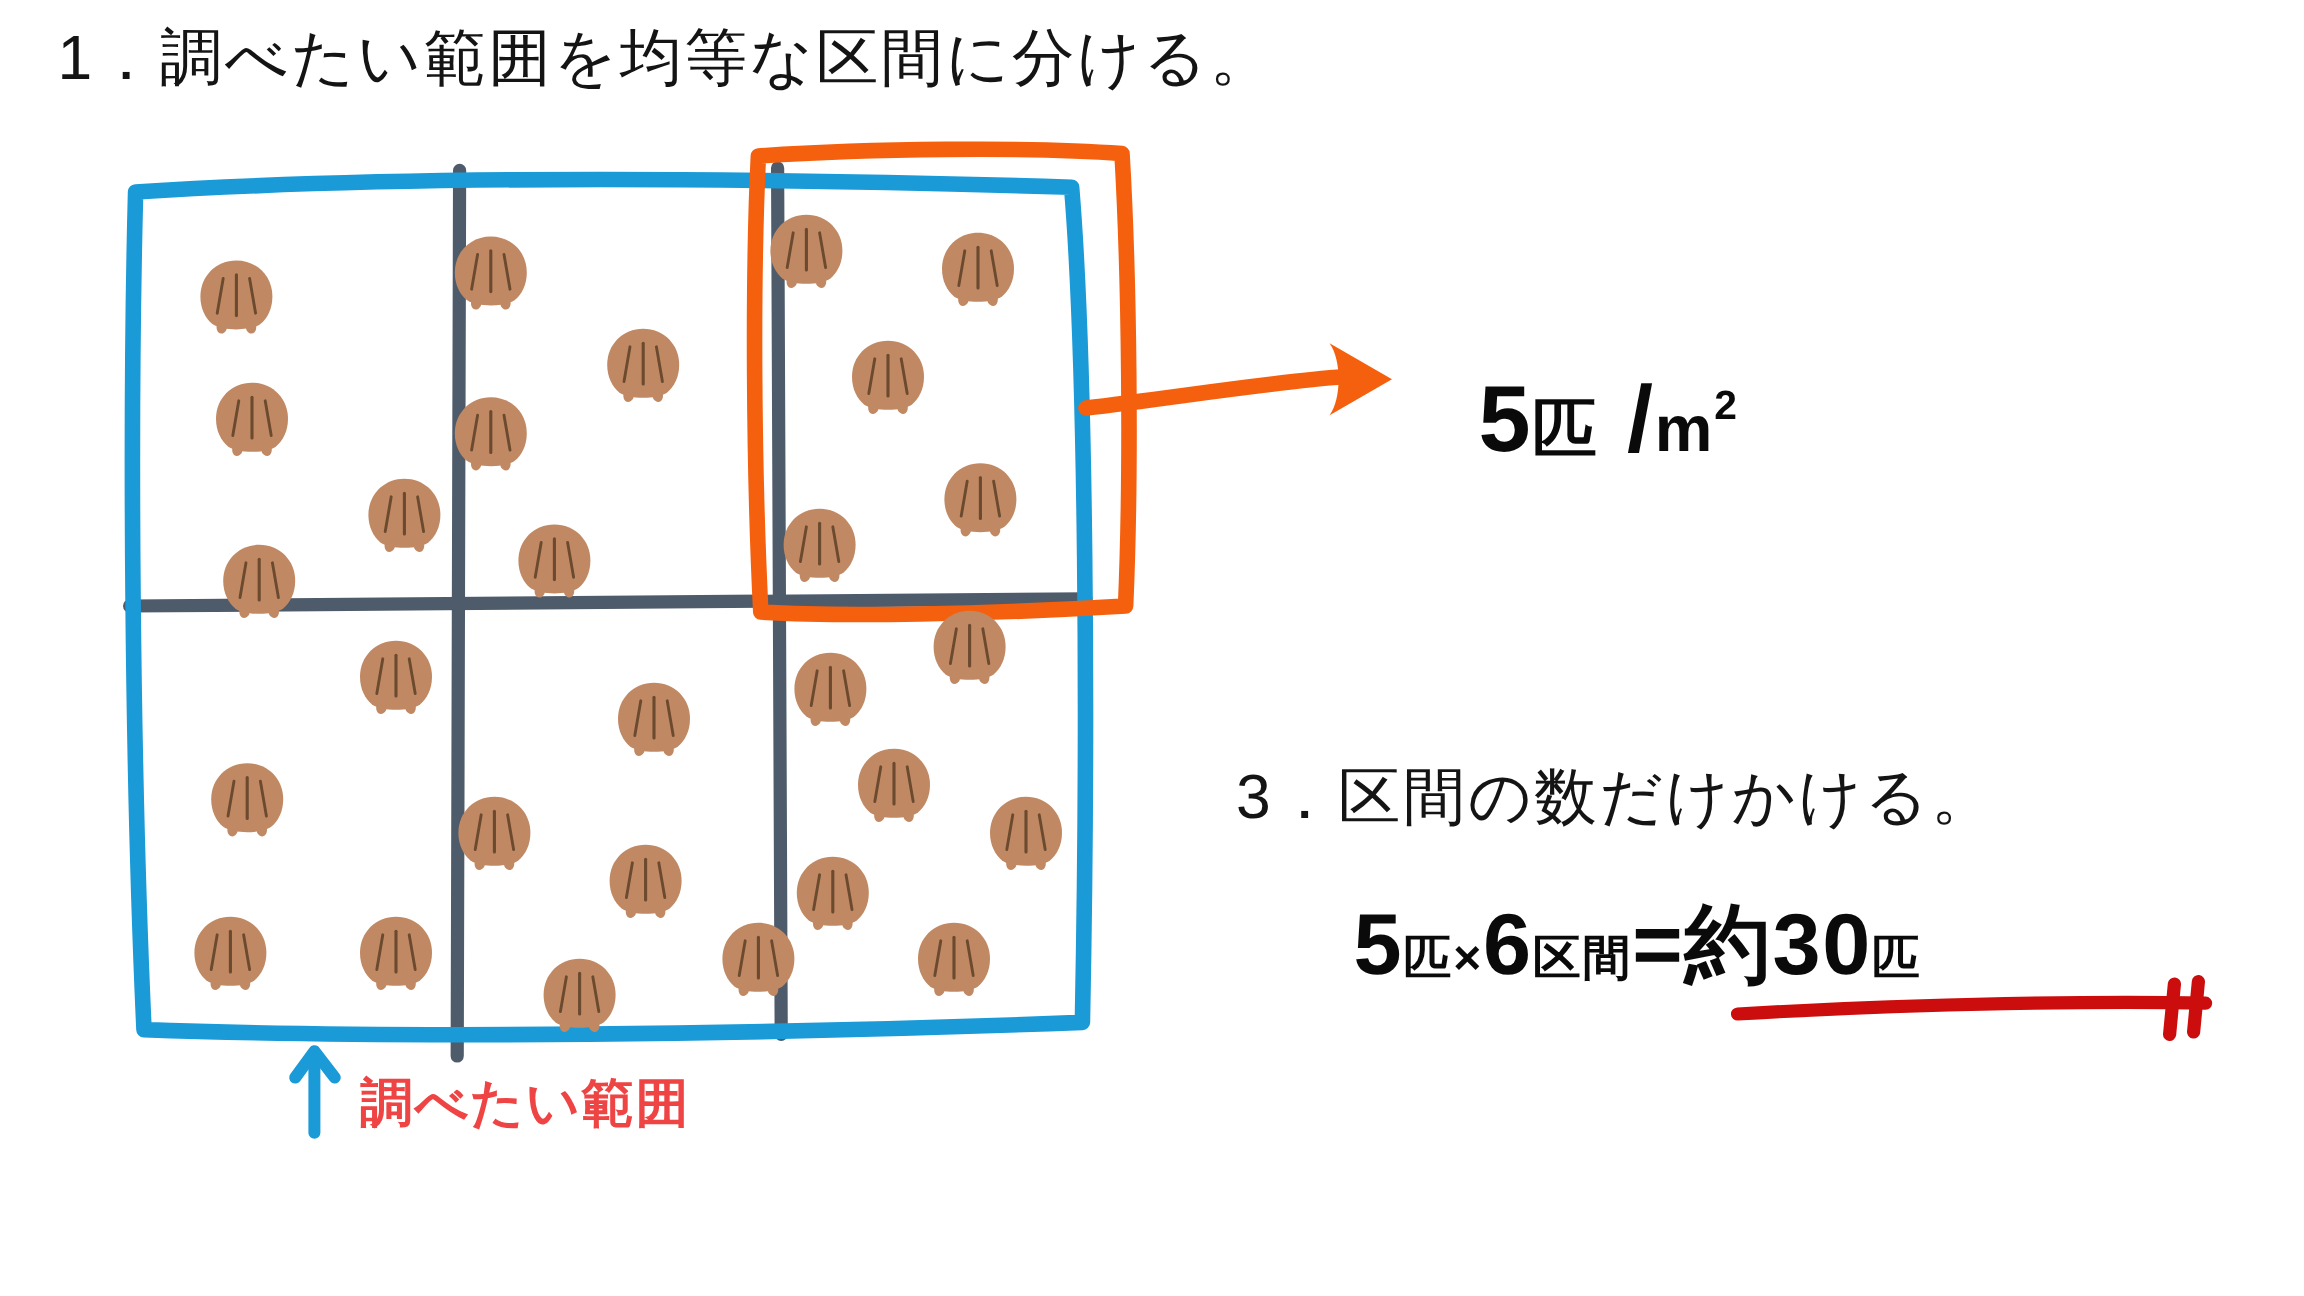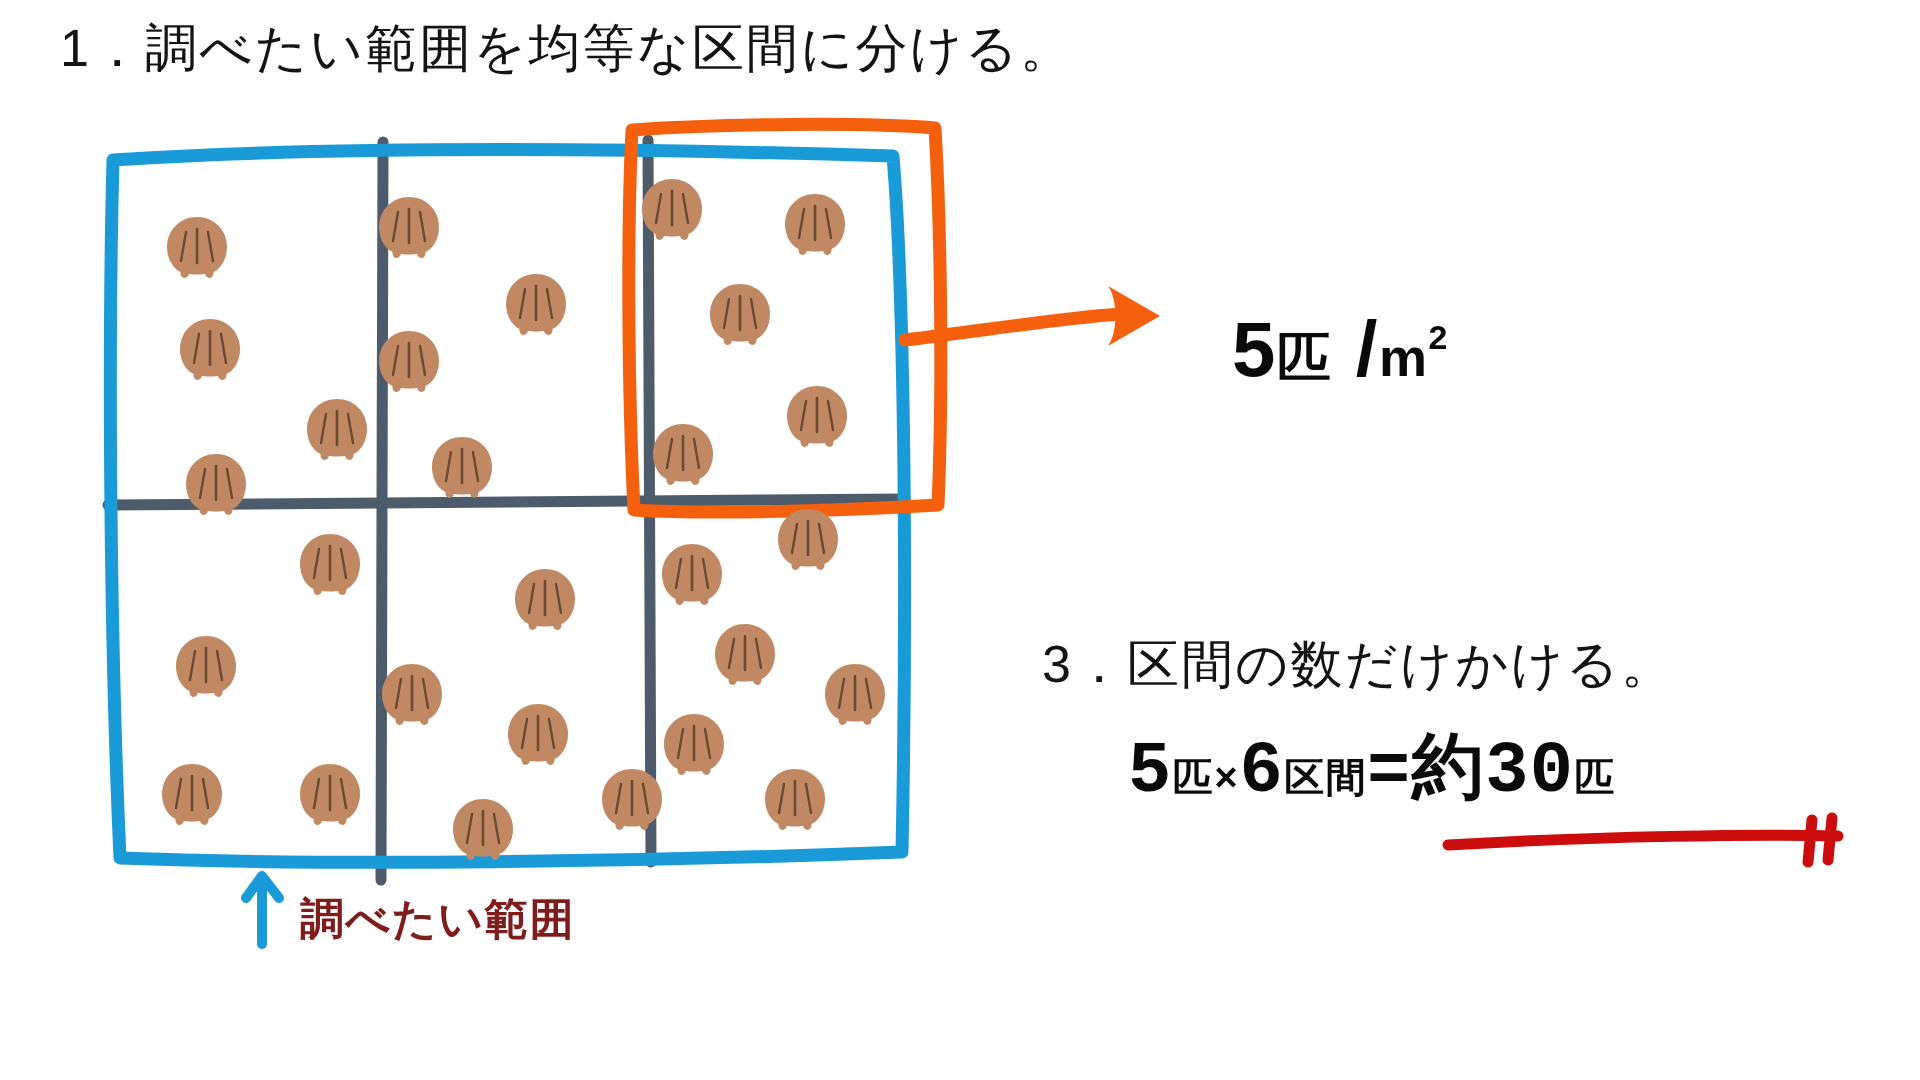--- a/index.html
+++ b/index.html
@@ -12,53 +12,51 @@
   #stage { position:relative; width:1920px; height:1080px; background:#fff; }
 
   .txt { position:absolute; color:#111111; white-space:nowrap; }
 
   
   .step-line {
     font-size:52px;
     letter-spacing:0.04em;
     font-weight:400;
     color:#141414;
-    margin-left:12px;
   }
   #step1-text { left:48px;  top:14px; }
   #step2-text { left:1020px; top:190px; }
   #step3-text { left:1030px; top:630px; }
 
   
   .formula {
     font-weight:700;
     color:#0a0a0a;
     letter-spacing:0.02em;
   }
   #formula-density {
     left:1232px; top:288px;
     font-size:78px;
     margin-top:16px;
   }
   #formula-density .unit-small { font-size:54px; }
   #formula-density .sup { font-size:34px; vertical-align:super; }
 
   #formula-total {
-    left:1128px; top:719px;
+    left:1128px; top:740px;
     font-size:72px;
-    font-family:Liberation Mono, monospace;
   }
   #formula-total .kanji-small { font-size:40px; }
 
   
   #caption-range {
     left:300px; top:890px;
     font-size:44px;
     font-weight:700;
-    color:#7f1d1d;
+    color:#ef4444;
     letter-spacing:0.03em;
   }
 
   
   svg.layer { position:absolute; left:0; top:0; width:1920px; height:1080px; pointer-events:none; }
 </style>
 </head>
 <body>
 
 <div id="stage">

